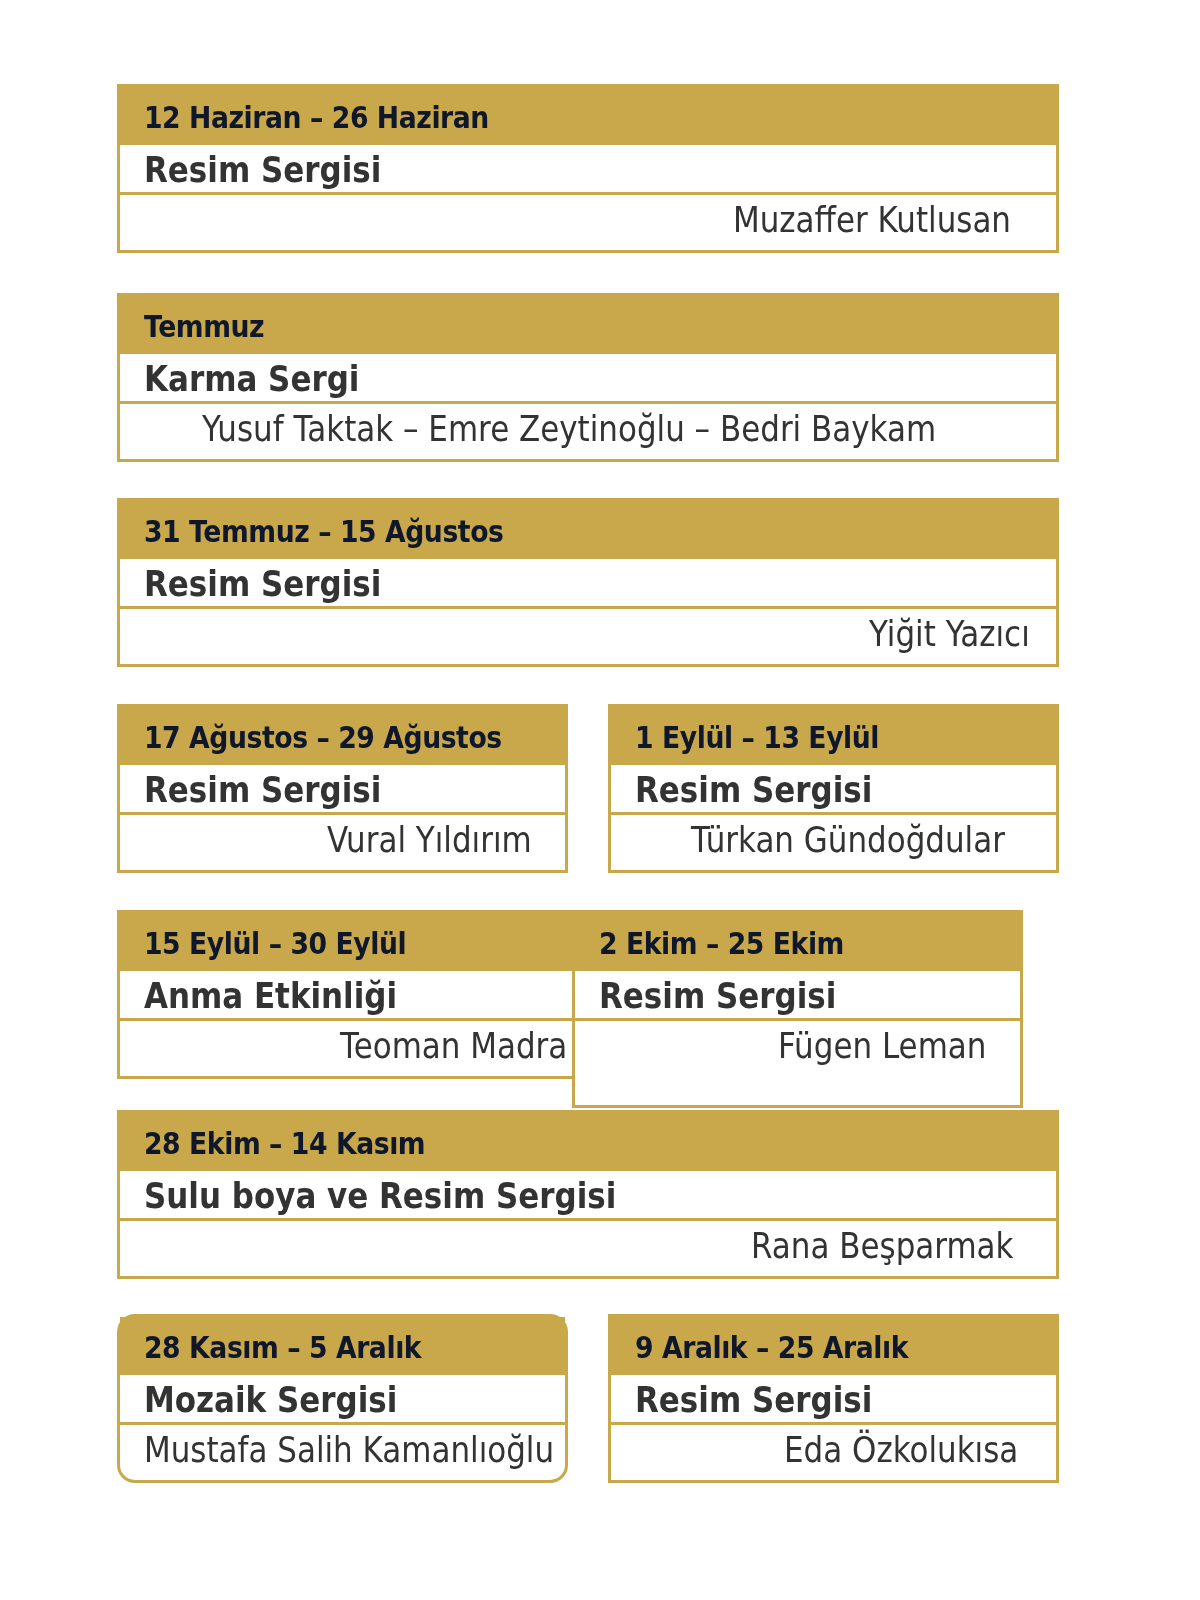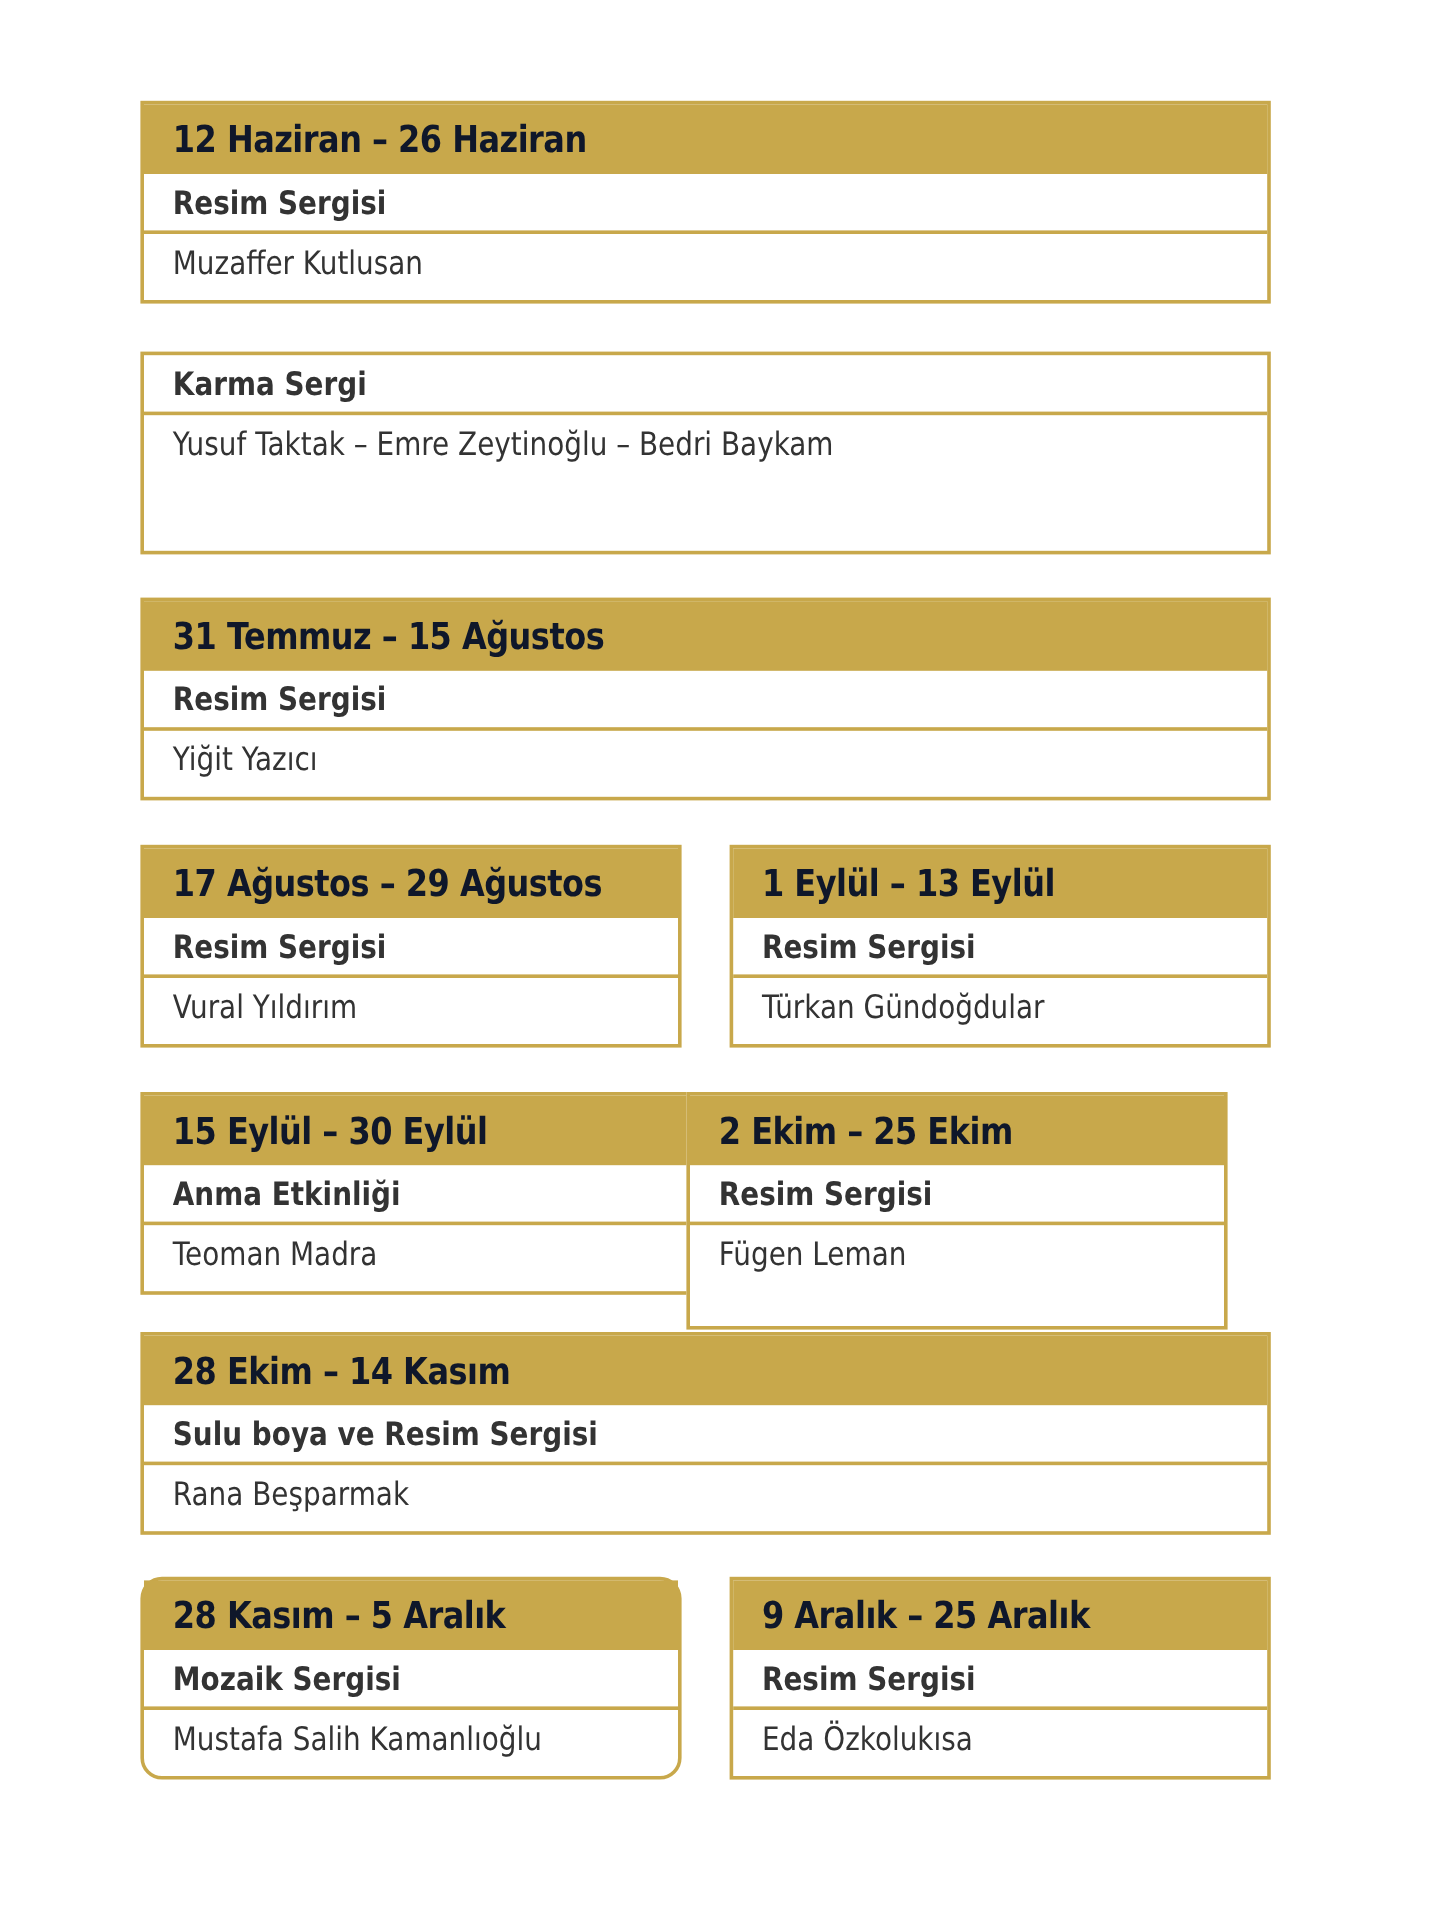--- a/index.html
+++ b/index.html
@@ -2,38 +2,39 @@
 <html><head>
 <meta charset="utf-8">
 <style>
   html, body { margin:0; padding:0; background:#ffffff; }
   body { width:1200px; height:1600px; position:relative; overflow:hidden;
          font-family:"Liberation Sans", "DejaVu Sans", sans-serif; }
   .card { position:absolute; box-sizing:border-box; border:3px solid #c8a84b; background:#fff; }
   .card .hdr { background:#c8a84b; color:#0f172a; font-weight:bold; font-size:31px;
                height:58px; line-height:60px; padding-left:24px; letter-spacing:-0.5px;
                font-family:"DejaVu Sans", sans-serif; transform-origin:left; }
-  .card .row { height:50px; line-height:50px; padding-left:24px; font-size:27px; color:#333333;
+  .card .row { height:50px; line-height:50px; padding-left:24px; font-size:36px; color:#333333;
                box-sizing:border-box; font-family:"DejaVu Sans", sans-serif; }
   .card .row.type { font-weight:bold; border-bottom:3px solid #c8a84b; }
-  .card .row.artist { font-weight:normal; }
+  .card .row.artist { font-weight:normal;text-align:right; }
   .narrow { display:inline-block; transform:scaleX(0.86); transform-origin:left center; white-space:nowrap; }
 </style>
 </head>
 <body>
 
 <div>
 
   <div class="card" style="left:117px;top:84px;width:942px;height:169px;">
     <div class="hdr"><span class="narrow">12 Haziran – 26 Haziran</span></div>
     <div class="row type"><span class="narrow">Resim Sergisi</span></div>
     <div class="row artist"><span class="narrow">Muzaffer Kutlusan</span></div>
   </div>
 
   <div class="card" style="left:117px;top:293px;width:942px;height:169px;">
+    <div class="hdr"><span class="narrow">Temmuz</span></div>
     <div class="row type"><span class="narrow">Karma Sergi</span></div>
     <div class="row artist"><span class="narrow">Yusuf Taktak – Emre Zeytinoğlu – Bedri Baykam</span></div>
   </div>
 
   <div class="card" style="left:117px;top:498px;width:942px;height:169px;">
     <div class="hdr"><span class="narrow">31 Temmuz – 15 Ağustos</span></div>
     <div class="row type"><span class="narrow">Resim Sergisi</span></div>
     <div class="row artist"><span class="narrow">Yiğit Yazıcı</span></div>
   </div>
 

